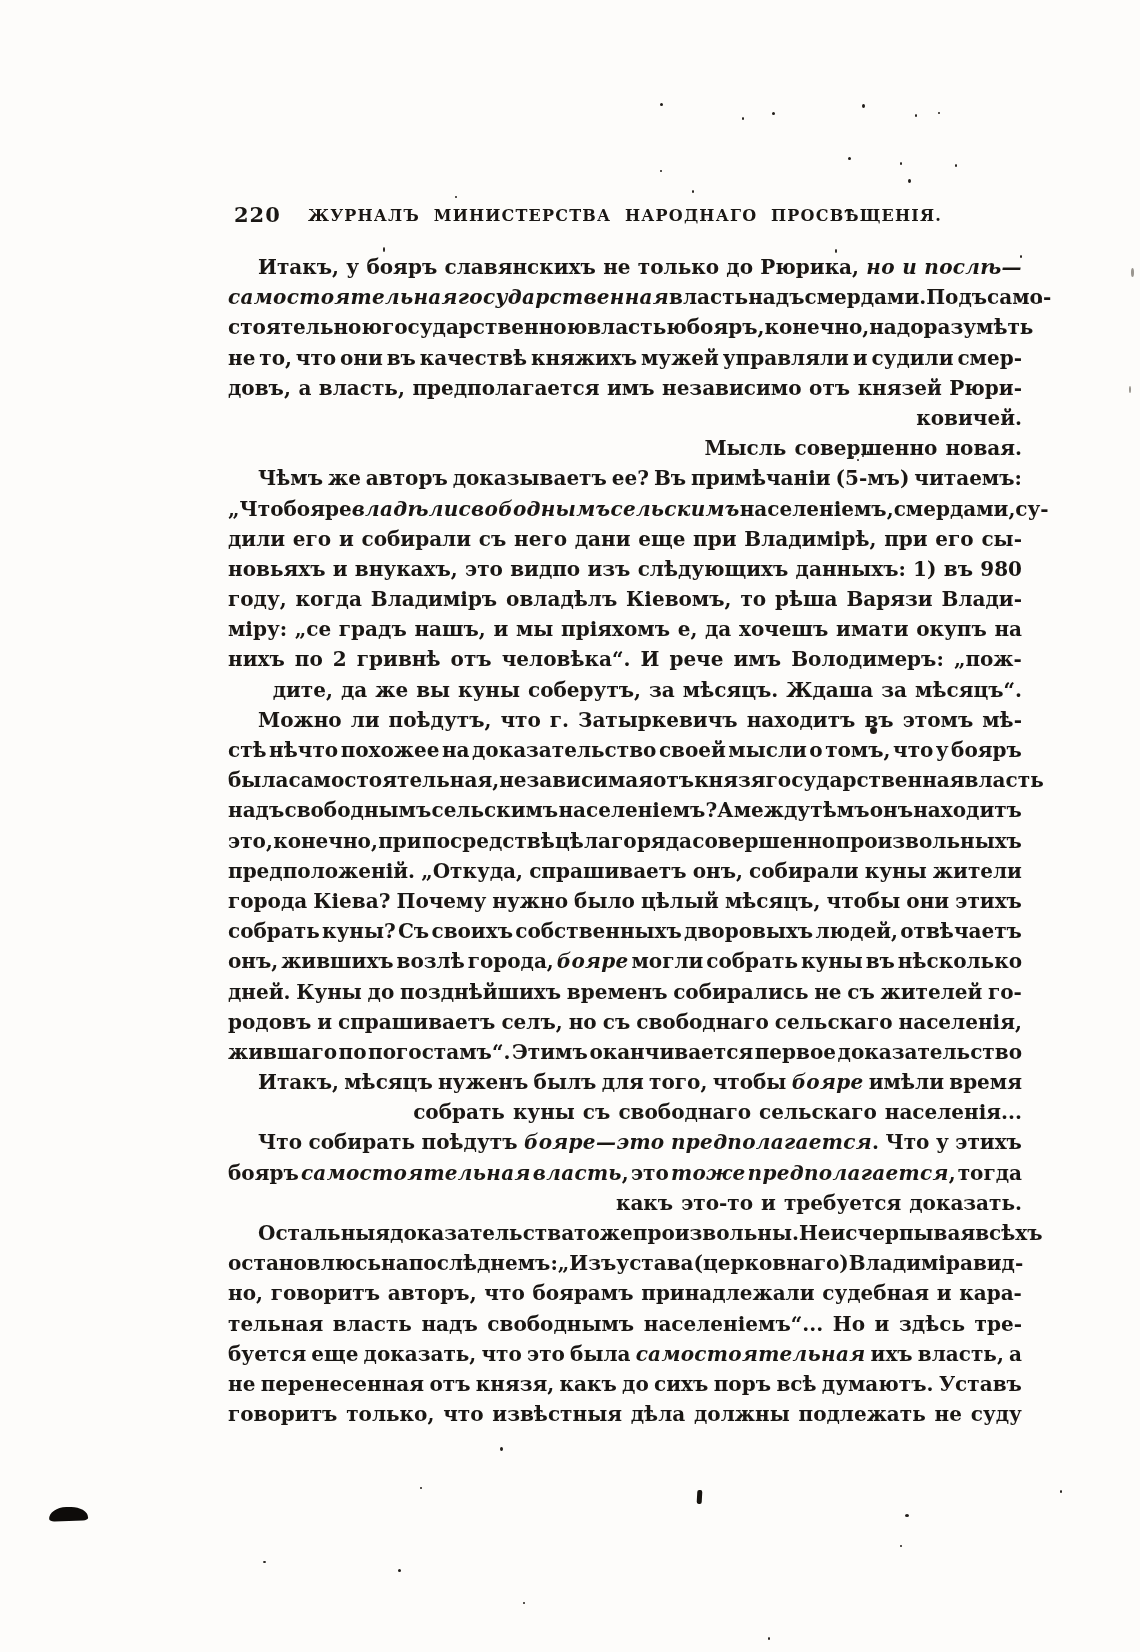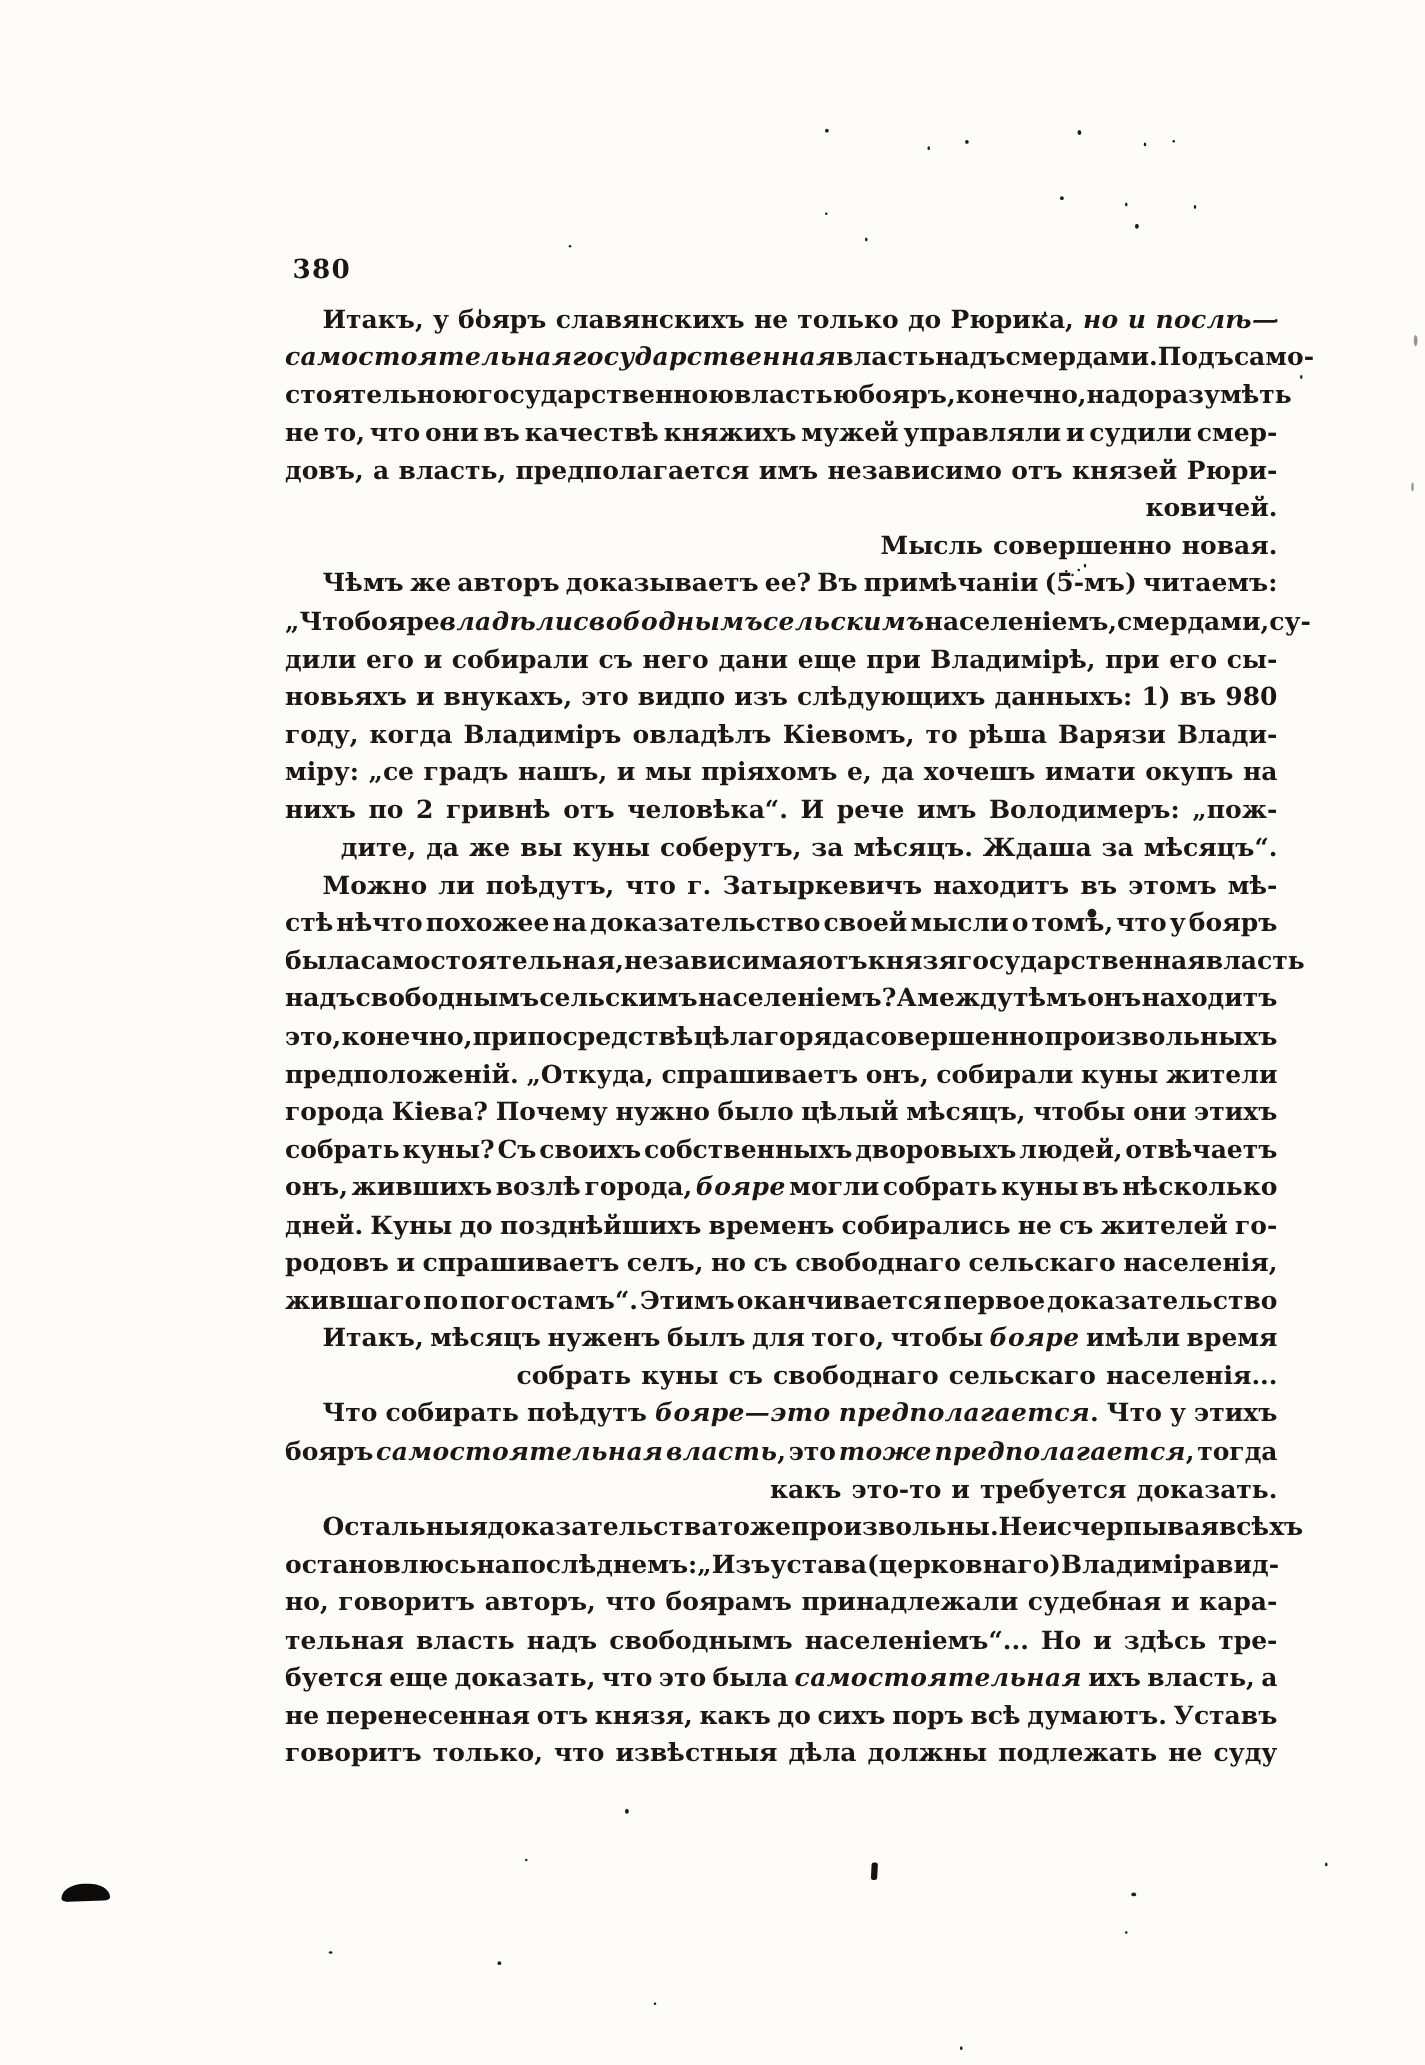--- a/index.html
+++ b/index.html
@@ -9,21 +9,21 @@
     background:#fdfcfa;
     font-family:"DejaVu Serif","Liberation Serif",serif;
     color:#1a1714;
   }
   .header{position:absolute;left:228px;top:202px;width:794px;height:30px;}
   .pagenum{position:absolute;left:6px;top:0;font-size:21px;font-weight:bold;letter-spacing:1px;}
   .runhead{
     position:absolute;left:0;right:0;top:4px;text-align:center;
     font-size:16px;font-weight:bold;letter-spacing:1.2px;word-spacing:7px;
   }
-  .text{position:absolute;left:228px;top:240px;width:794px;}
+  .text{position:absolute;left:228px;top:252px;width:794px;}
   .line{
     display:flex;justify-content:space-between;align-items:baseline;
     height:30.2px;font-size:20px;font-weight:bold;line-height:30.2px;
   }
   .line.last{justify-content:flex-end;gap:8px;}
   .line.indent{padding-left:30px;}
   .w{display:inline-block;white-space:pre;}
   .w i{font-style:italic;letter-spacing:.3px;}
   .sp{position:absolute;background:#201c18;border-radius:50%;}
   .sp.grey{background:#9a968f;}
@@ -32,21 +32,22 @@
     position:absolute;left:49px;top:1507px;width:39px;height:14px;background:#0e0c0a;
     border-radius:20px 20px 6px 6px / 13px 13px 3px 3px;transform:rotate(-2deg);
   }
 </style>
 </head>
 <body>
 
 <div class="page">
 
   <div class="header">
-    <span class="pagenum">380</span>
+    <span class="pagenum">220</span>
+    <div class="runhead">ЖУРНАЛЪ МИНИСТЕРСТВА НАРОДНАГО ПРОСВѢЩЕНІЯ.</div>
   </div>
 
   <div class="text" id="textblock">
       <div class="line indent">
         <span class="w">Итакъ,</span>
         <span class="w">у</span>
         <span class="w">бояръ</span>
         <span class="w">славянскихъ</span>
         <span class="w">не</span>
         <span class="w">только</span>

